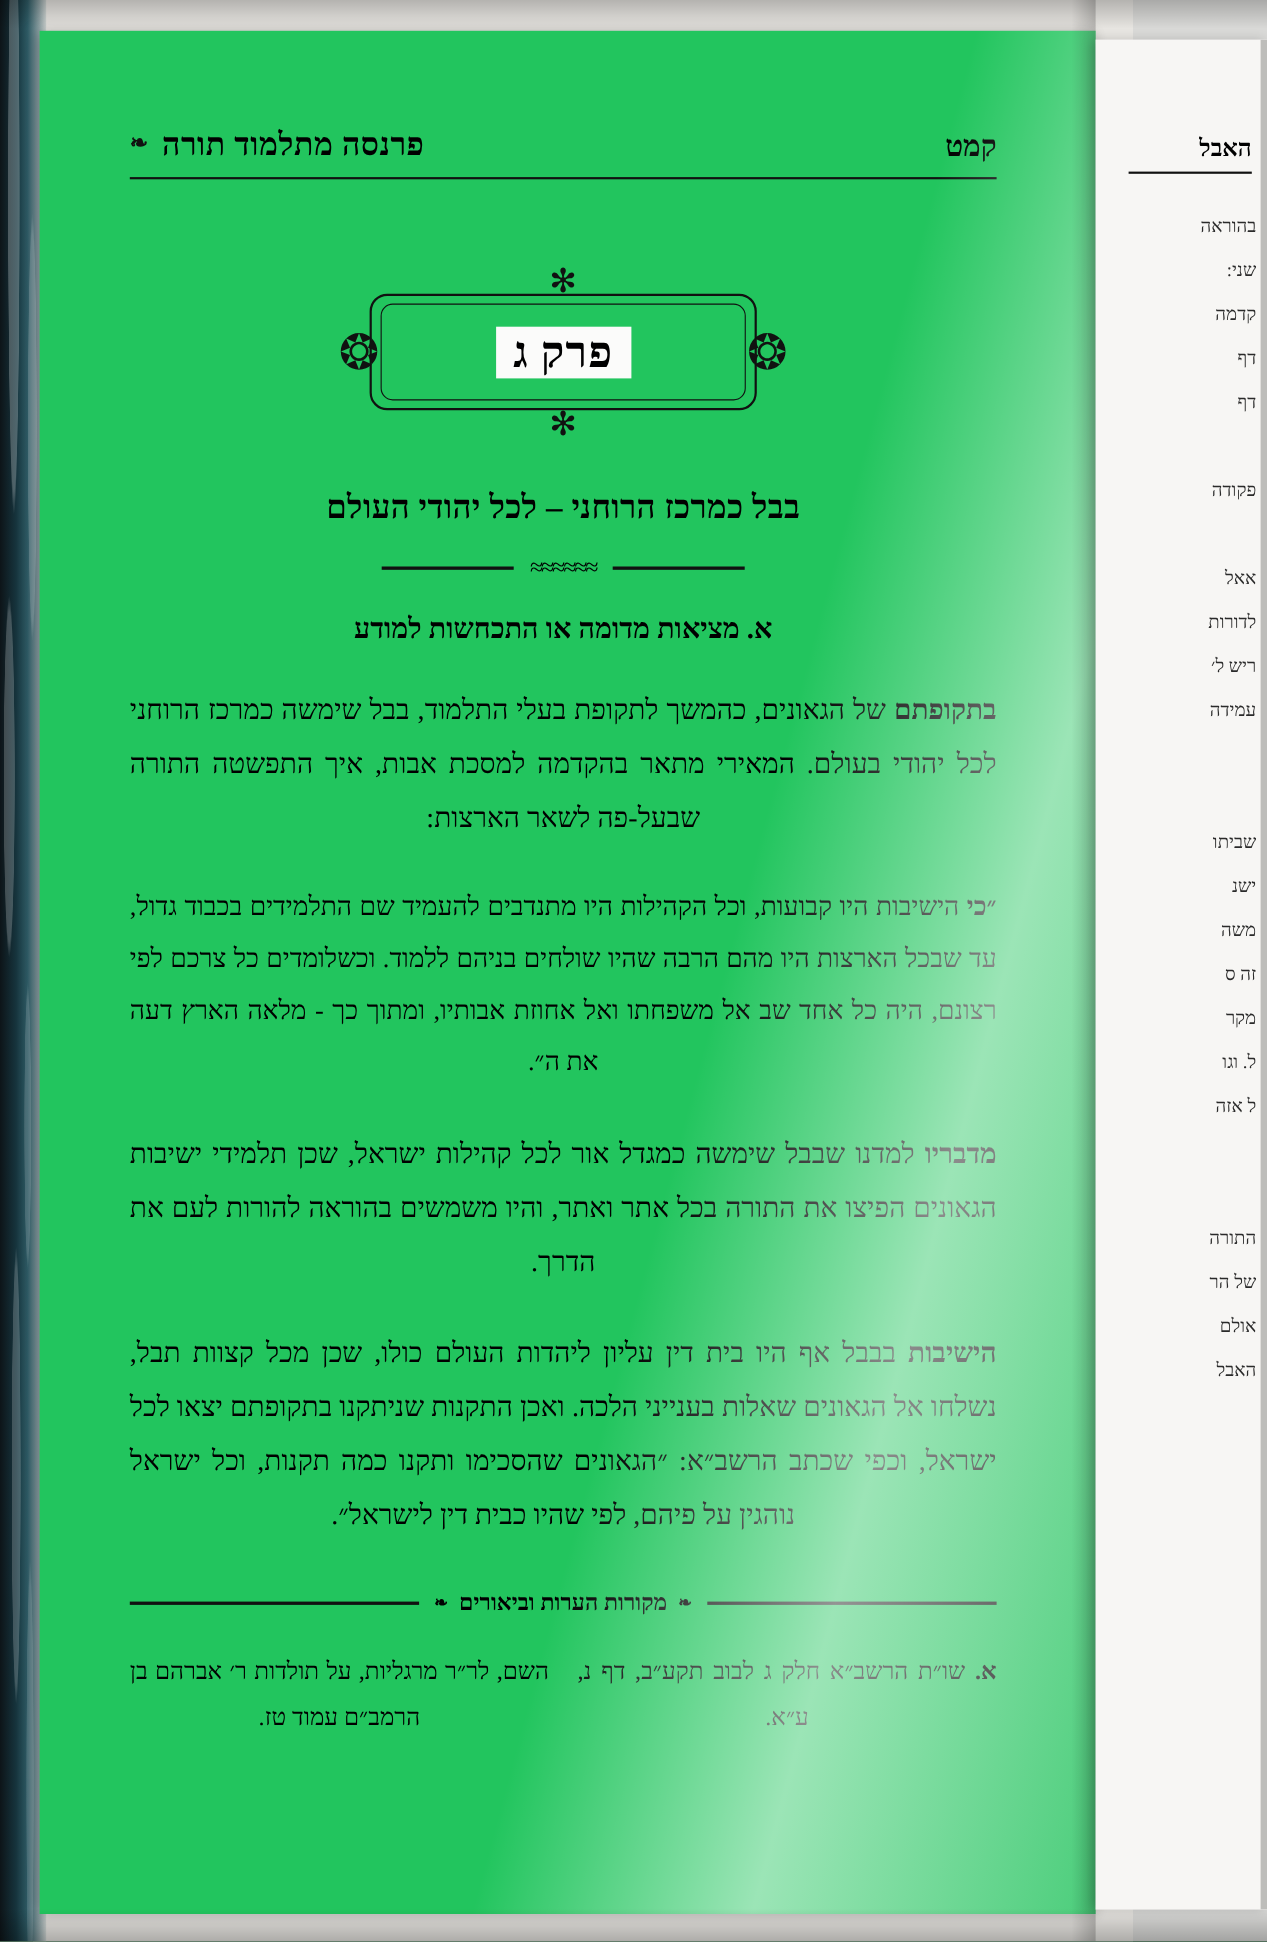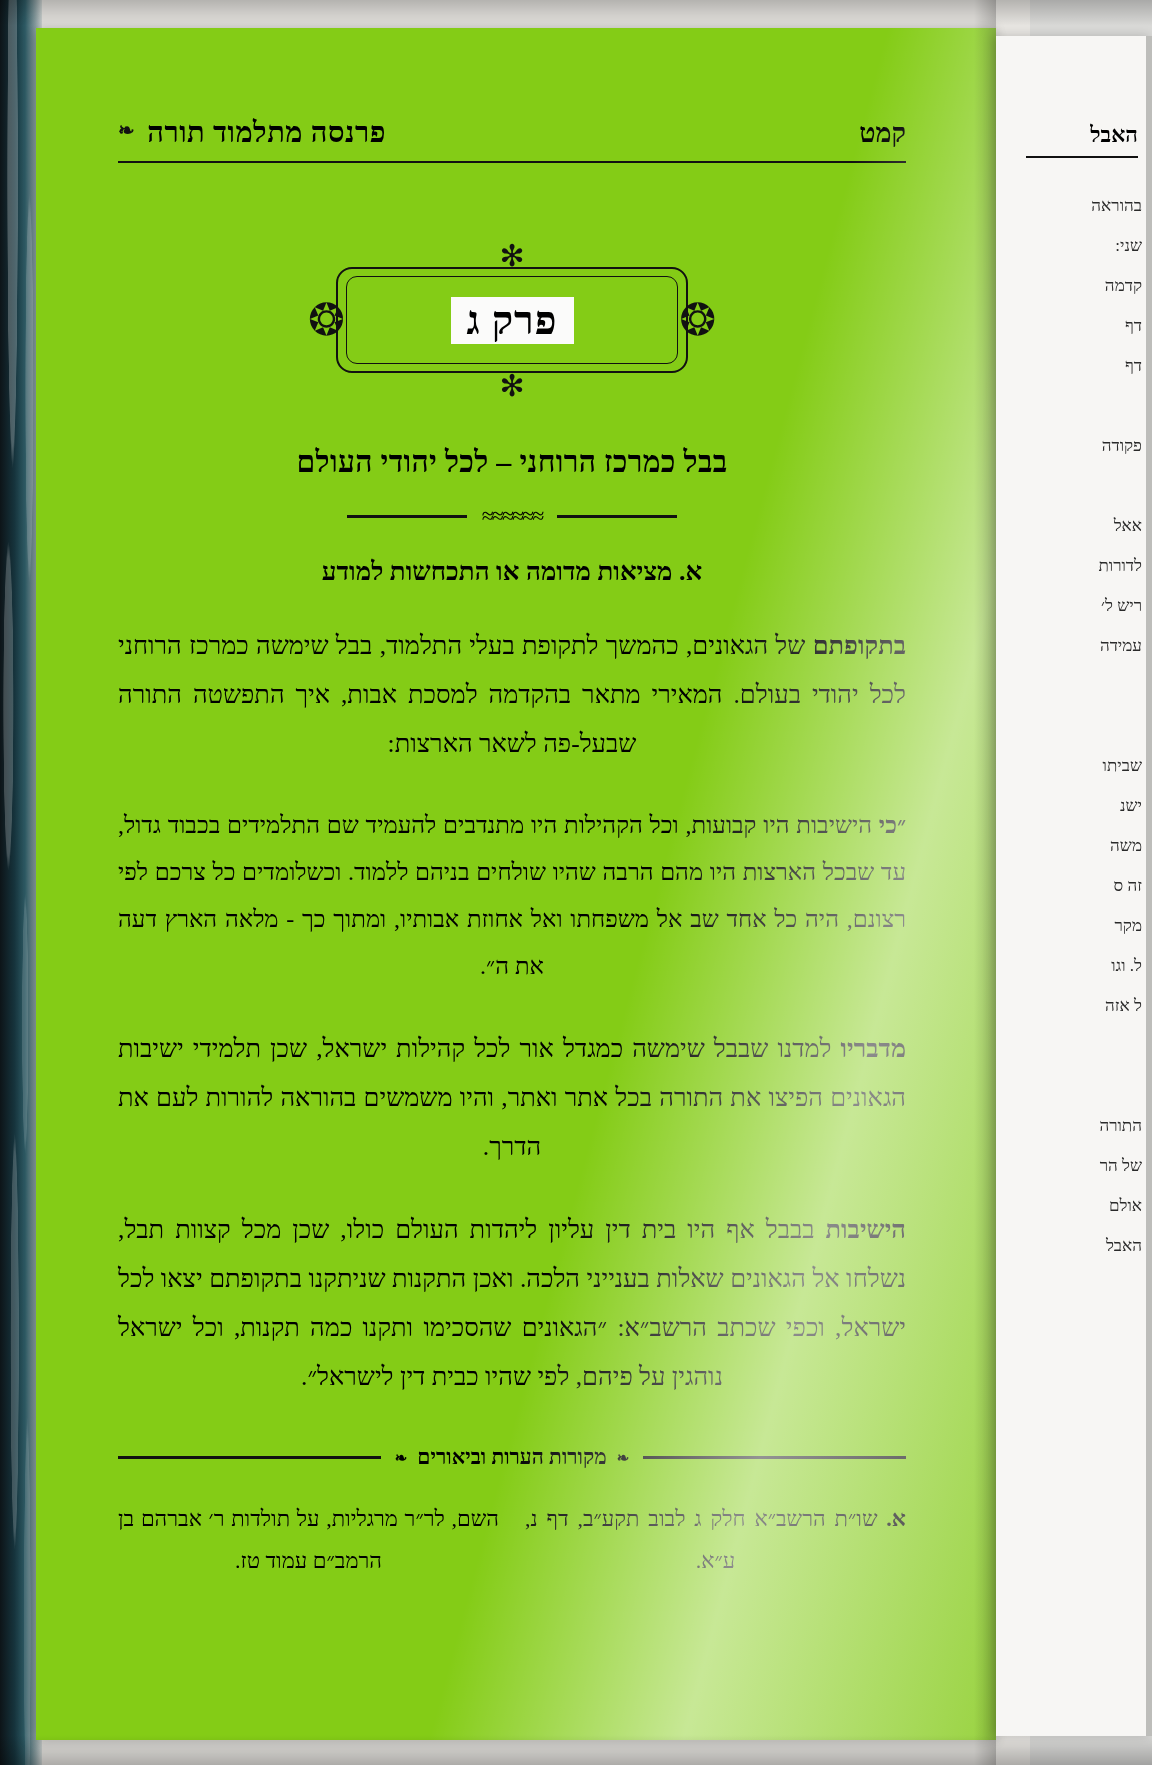--- a/index.html
+++ b/index.html
@@ -55,21 +55,21 @@
     opacity: .55;
     text-align: justify;
     white-space: pre-wrap;
   }
 
   
   .main-page {
     position: absolute;
     left: 36px; top: 28px;
     width: 960px; height: 1712px;
-    background: #84cc16;
+    background: #22c55e;
     box-shadow: -4px 0 14px rgba(0,0,0,.18), 2px 2px 10px rgba(0,0,0,.10);
   }
   .page-sheen {
     position:absolute; inset:0;
     background: linear-gradient(105deg, rgba(255,255,255,0) 60%, rgba(255,255,255,.55) 78%, rgba(240,240,238,.2) 100%);
     pointer-events:none;
   }
   .page-inner {
     position: absolute;
     left: 82px; right: 90px; top: 88px;

